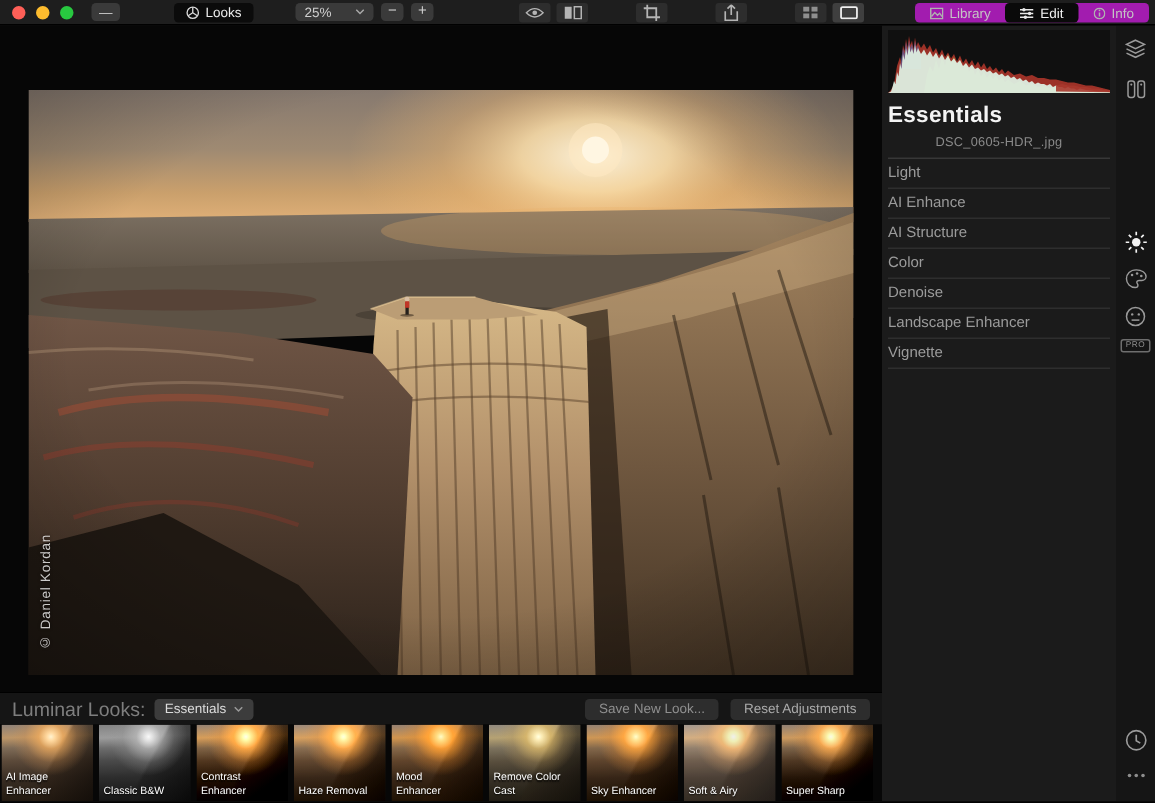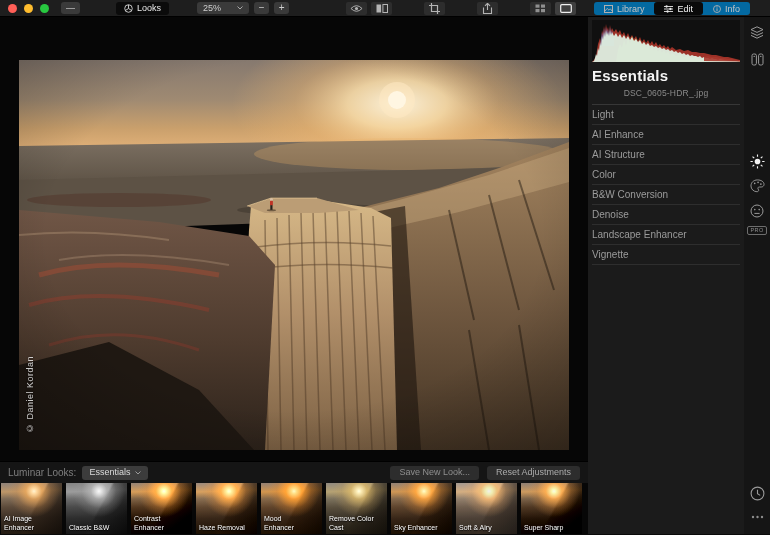--- a/index.html
+++ b/index.html
@@ -26,38 +26,38 @@
   .looks-btn { margin-left:36px; background:#0b0b0b; color:#ececec; gap:4px; padding:0 8px; height:13px; }
   .zoom-pill { margin-left:28px; gap:16px; }
   .zbtn { margin-left:5px; width:15px; padding:0; font-size:10px; }
   .tb-center { position:absolute; left:346px; top:2px; display:flex; gap:4px; align-items:center; }
   .iconbtn {
     width:21px; height:13px; background:#2d2d2d; border-radius:2px;
     display:flex; align-items:center; justify-content:center;
   }
   .iconbtn.sp { margin-left:28px; }
   .iconbtn.active { background:#3f3f3f; }
-  .tb-right { position:absolute; right:20px; top:2px; display:flex; align-items:center; background:#0369a1; border-radius:3px; height:13px; }
+  .tb-right { position:absolute; right:4px; top:2px; display:flex; align-items:center; background:#a21caf; border-radius:3px; height:13px; }
   .tab { display:flex; align-items:center; gap:4px; color:#c4c4c4; font-size:9px; padding:0 10px; height:13px; border-radius:3px; }
   .tab.active { background:#0a0a0a; color:#f2f2f2; }
   
   .content { display:flex; height:517px; }
   .left-col { width:588px; display:flex; flex-direction:column; }
   .canvas { position:relative; height:444px; background:#060606; }
   .photo { position:absolute; left:19px; top:43px; width:550px; height:390px; }
   .watermark {
     position:absolute; left:25px; bottom:28px; writing-mode:vertical-rl; transform:rotate(180deg);
     font-size:9px; letter-spacing:.5px; color:rgba(255,255,255,.78); text-shadow:0 0 2px rgba(0,0,0,.6);
   }
   
   .looks-bar {
     height:22px; background:#151515; border-top:1px solid #000;
     display:flex; align-items:center; padding:0 8px; gap:6px;
   }
-  .lb-label { color:#7e7e7e; font-size:10px; }
+  .lb-label { color:#7e7e7e; font-size:13px; }
   .lb-select { height:14px; gap:5px; padding:0 7px; background:#3c3c3c; color:#dcdcdc; }
   .lb-right { margin-left:auto; display:flex; gap:8px; }
   .lb-btn { height:14px; background:#2d2d2d; color:#8f8f8f; padding:0 9px; }
   .lb-btn.reset { color:#ababab; }
   
   .filmstrip { height:51px; background:#070707; display:flex; gap:4px; padding-left:1px; overflow:hidden; }
   .thumb { position:relative; width:61px; height:51px; flex:0 0 auto; overflow:hidden; }
   .thumb-img {
     position:absolute; inset:0;
     background:
@@ -343,21 +343,20 @@
         </svg>
 
         <div class="panel-title">Essentials</div>
         <div class="filename">DSC_0605-HDR_.jpg</div>
         <div class="divider"></div>
 
         <div class="tool-row">Light</div>
         <div class="tool-row">AI Enhance</div>
         <div class="tool-row">AI Structure</div>
         <div class="tool-row">Color</div>
-        <div class="tool-row">B&amp;W Conversion</div>
         <div class="tool-row">Denoise</div>
         <div class="tool-row">Landscape Enhancer</div>
         <div class="tool-row">Vignette</div>
       </div>
 
       <div class="icon-strip">
         <span class="strip-icon" style="margin-top:6px">
           <svg width="14" height="13" viewBox="0 0 14 13">
             <path d="M7 0.8 L13 3.6 L7 6.4 L1 3.6 Z" fill="none" stroke="#9a9a9a" stroke-width="1"></path>
             <path d="M1 6.6 L7 9.4 L13 6.6" fill="none" stroke="#9a9a9a" stroke-width="1"></path>

